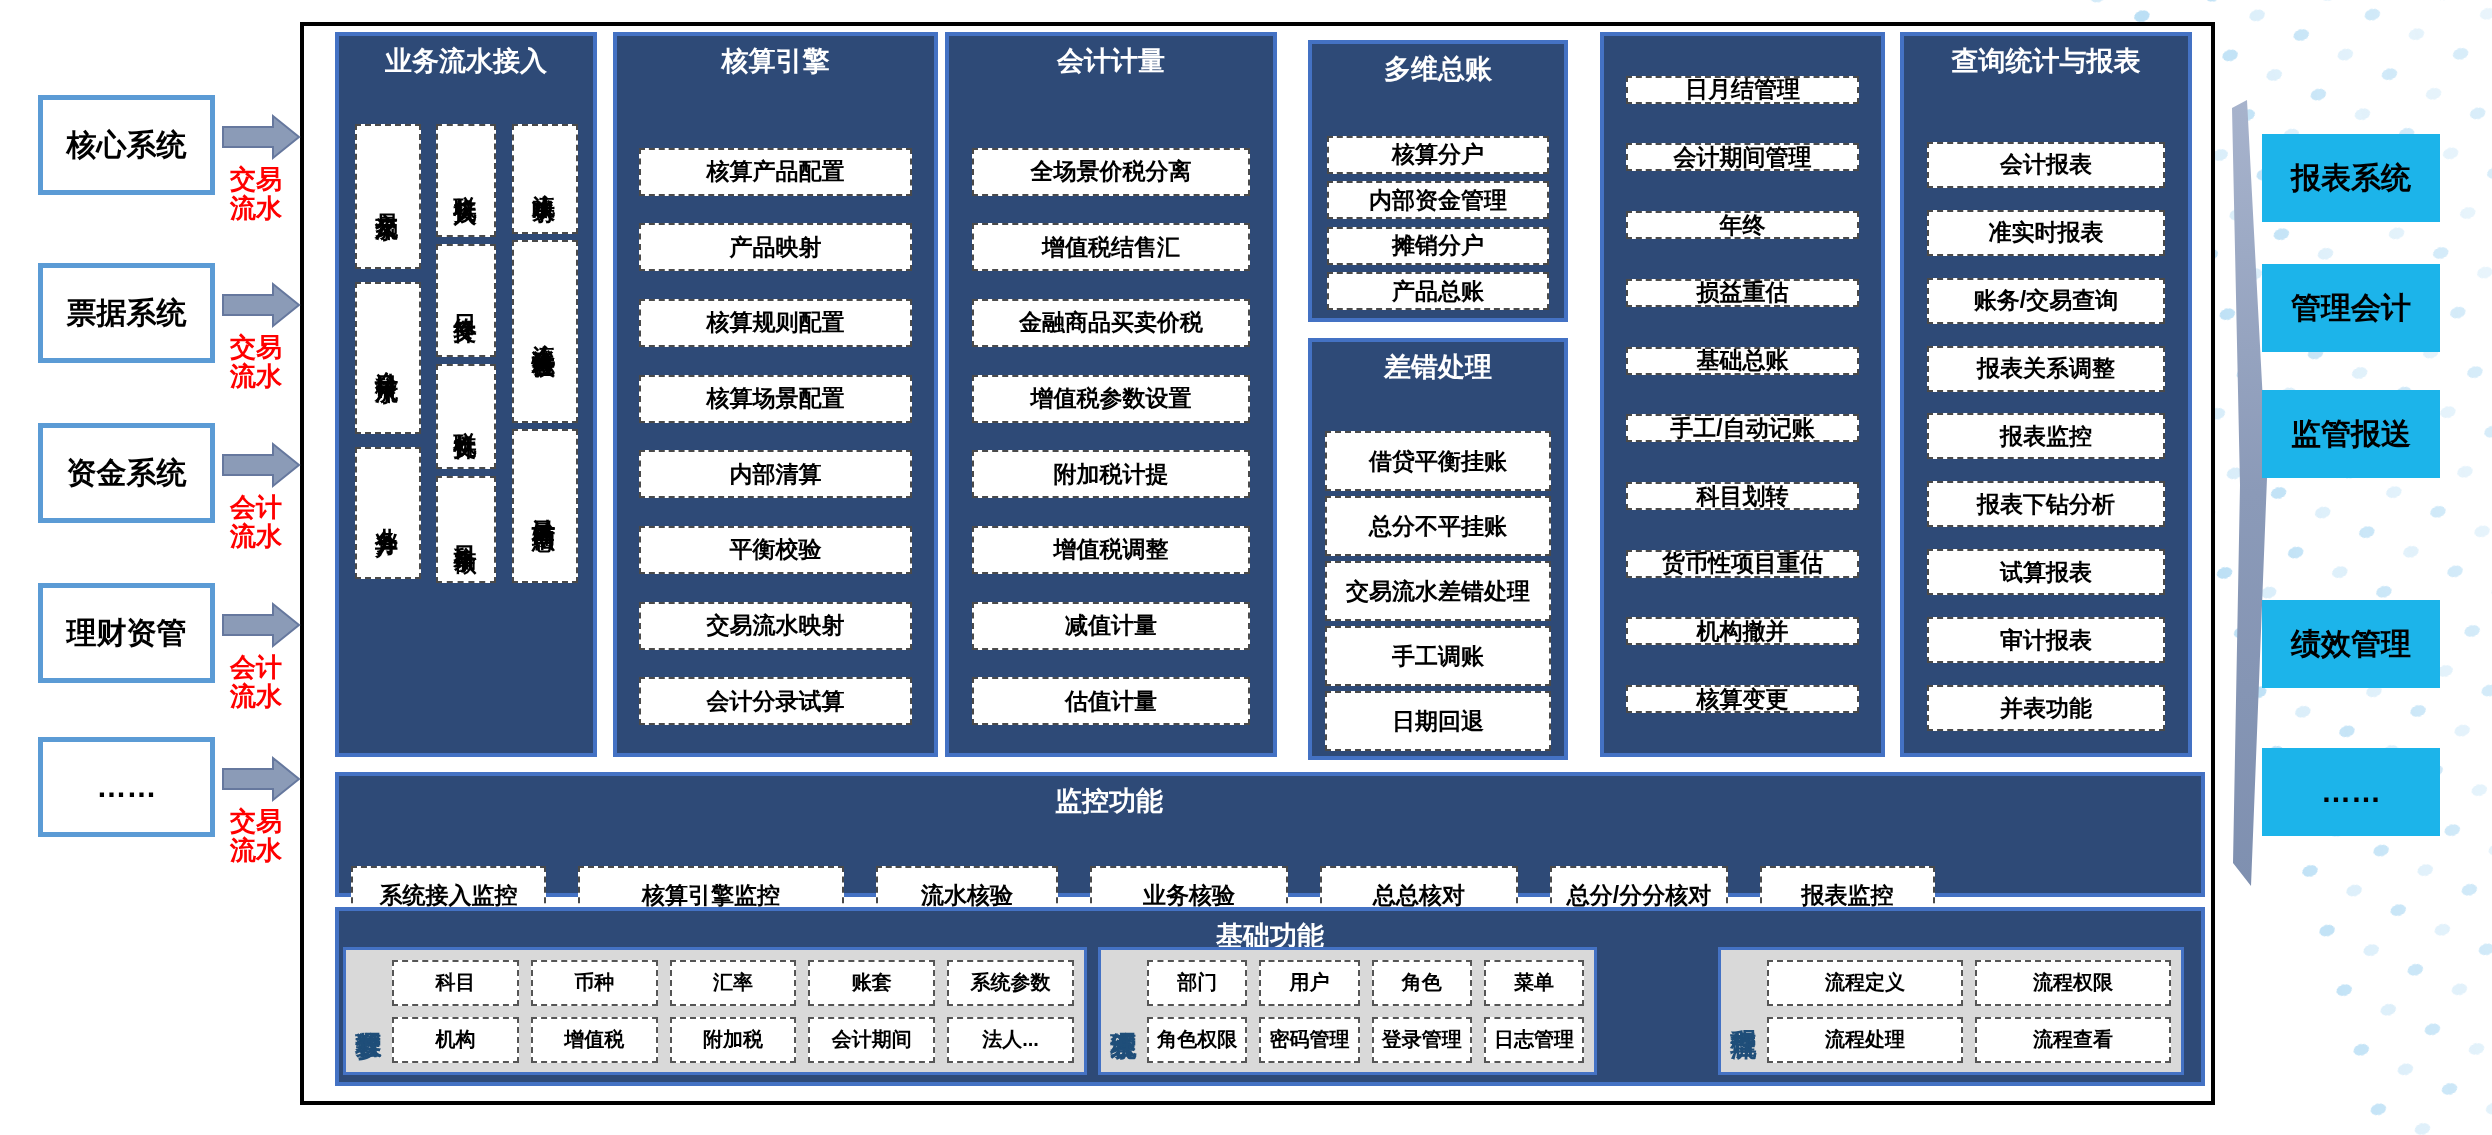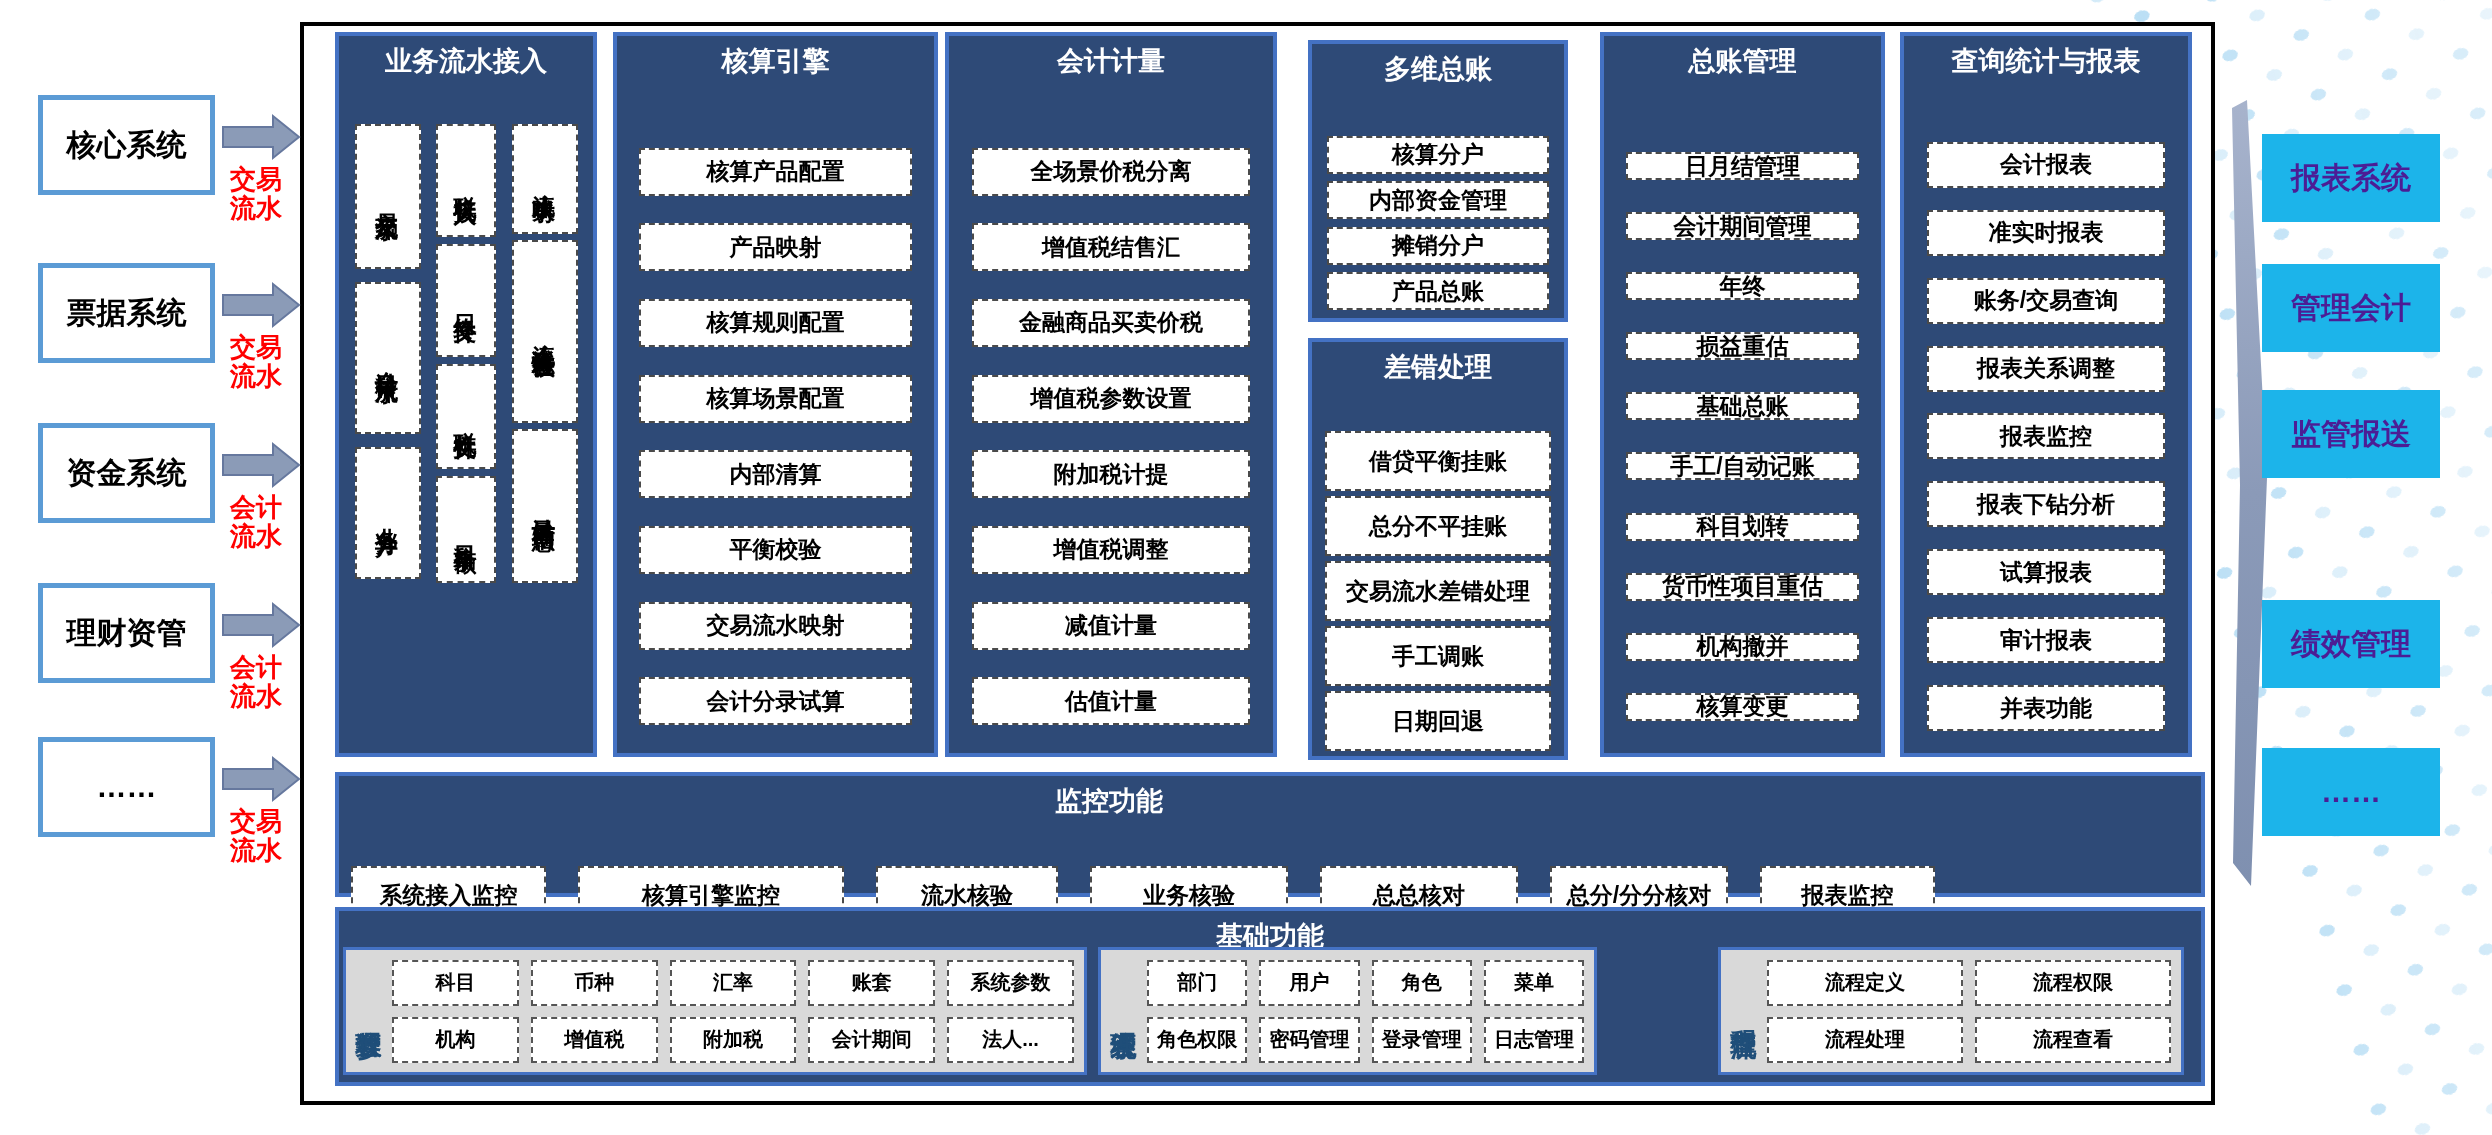--- a/index.html
+++ b/index.html
@@ -94,21 +94,21 @@
   .fg-flow  { left: 1379px; width: 466px; }
   .fg-label { writing-mode: vertical-rl; text-orientation: upright; color: #1F4E79; font-weight: bold;
               font-size: 26px; line-height: 1; letter-spacing: 0; }
   .fg-rows { flex: 1; display: flex; flex-direction: column; gap: 11px; justify-content: center; }
   .fg-row { display: flex; gap: 12px; }
   .fbox { flex: 1; height: 46px; background: #fff; border: 2px dashed #555; display: flex;
           align-items: center; justify-content: center; font-size: 20px; font-weight: bold; }
 
   
   .right-col { position: absolute; left: 2262px; top: 0; width: 180px; height: 100%; z-index: 4; }
-  .out-box { position: absolute; left: 0; width: 178px; height: 88px; background: #1CB4EA; color: #4c1d95;
+  .out-box { position: absolute; left: 0; width: 178px; height: 88px; background: #1CB4EA; color: #000000;
              display: flex; align-items: center; justify-content: center; font-size: 30px; font-weight: bold; }
   .out-box:nth-of-type(1){ top: 134px; } .out-box:nth-of-type(2){ top: 264px; }
   .out-box:nth-of-type(3){ top: 390px; } .out-box:nth-of-type(4){ top: 600px; }
   .out-box:nth-of-type(5){ top: 748px; }
 </style>
 </head>
 <body>
 
 <div class="canvas">
 
@@ -242,21 +242,20 @@
 
     <div class="item">借贷平衡挂账</div>
         <div class="item">总分不平挂账</div>
         <div class="item">交易流水差错处理</div>
         <div class="item">手工调账</div>
         <div class="item">日期回退</div>
       </div>
   </div>
 
   <div class="panel p-ledger">
-    <div class="ptitle">总账管理</div>
     <div class="items">
 
     <div class="item">日月结管理</div>
         <div class="item">会计期间管理</div>
         <div class="item">年终</div>
         <div class="item">损益重估</div>
         <div class="item">基础总账</div>
         <div class="item">手工/自动记账</div>
         <div class="item">科目划转</div>
         <div class="item">货币性项目重估</div>

